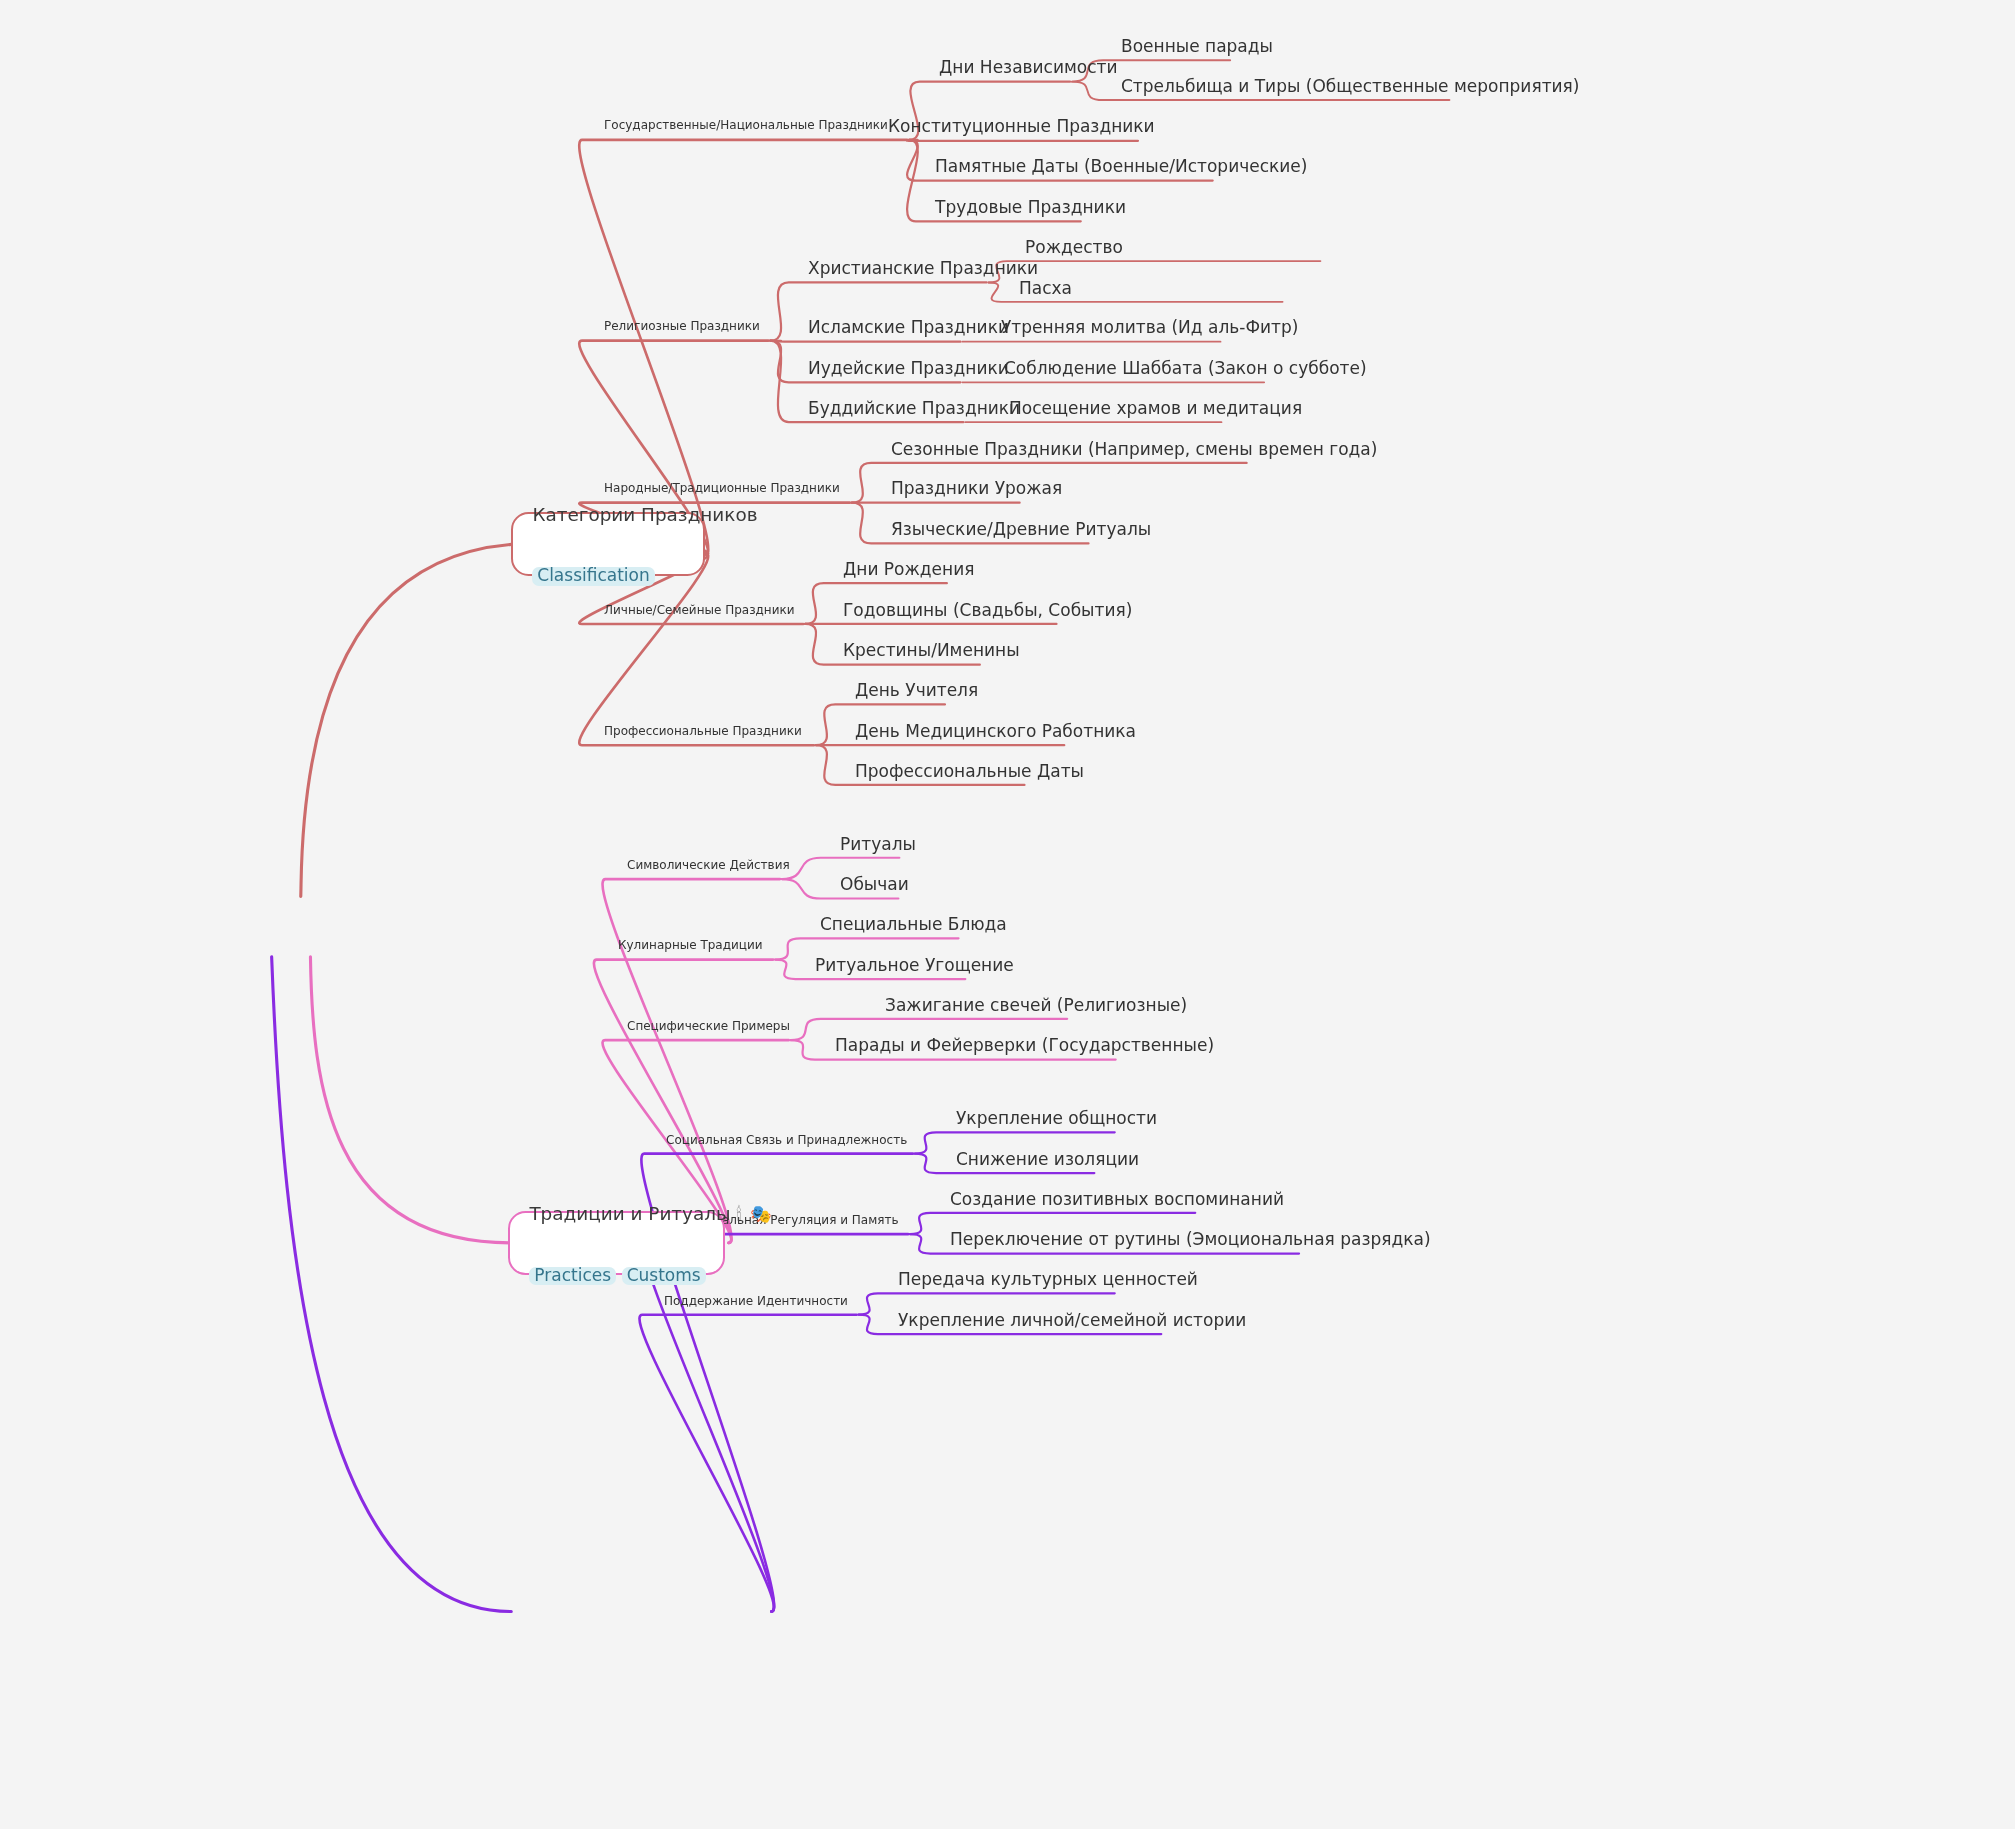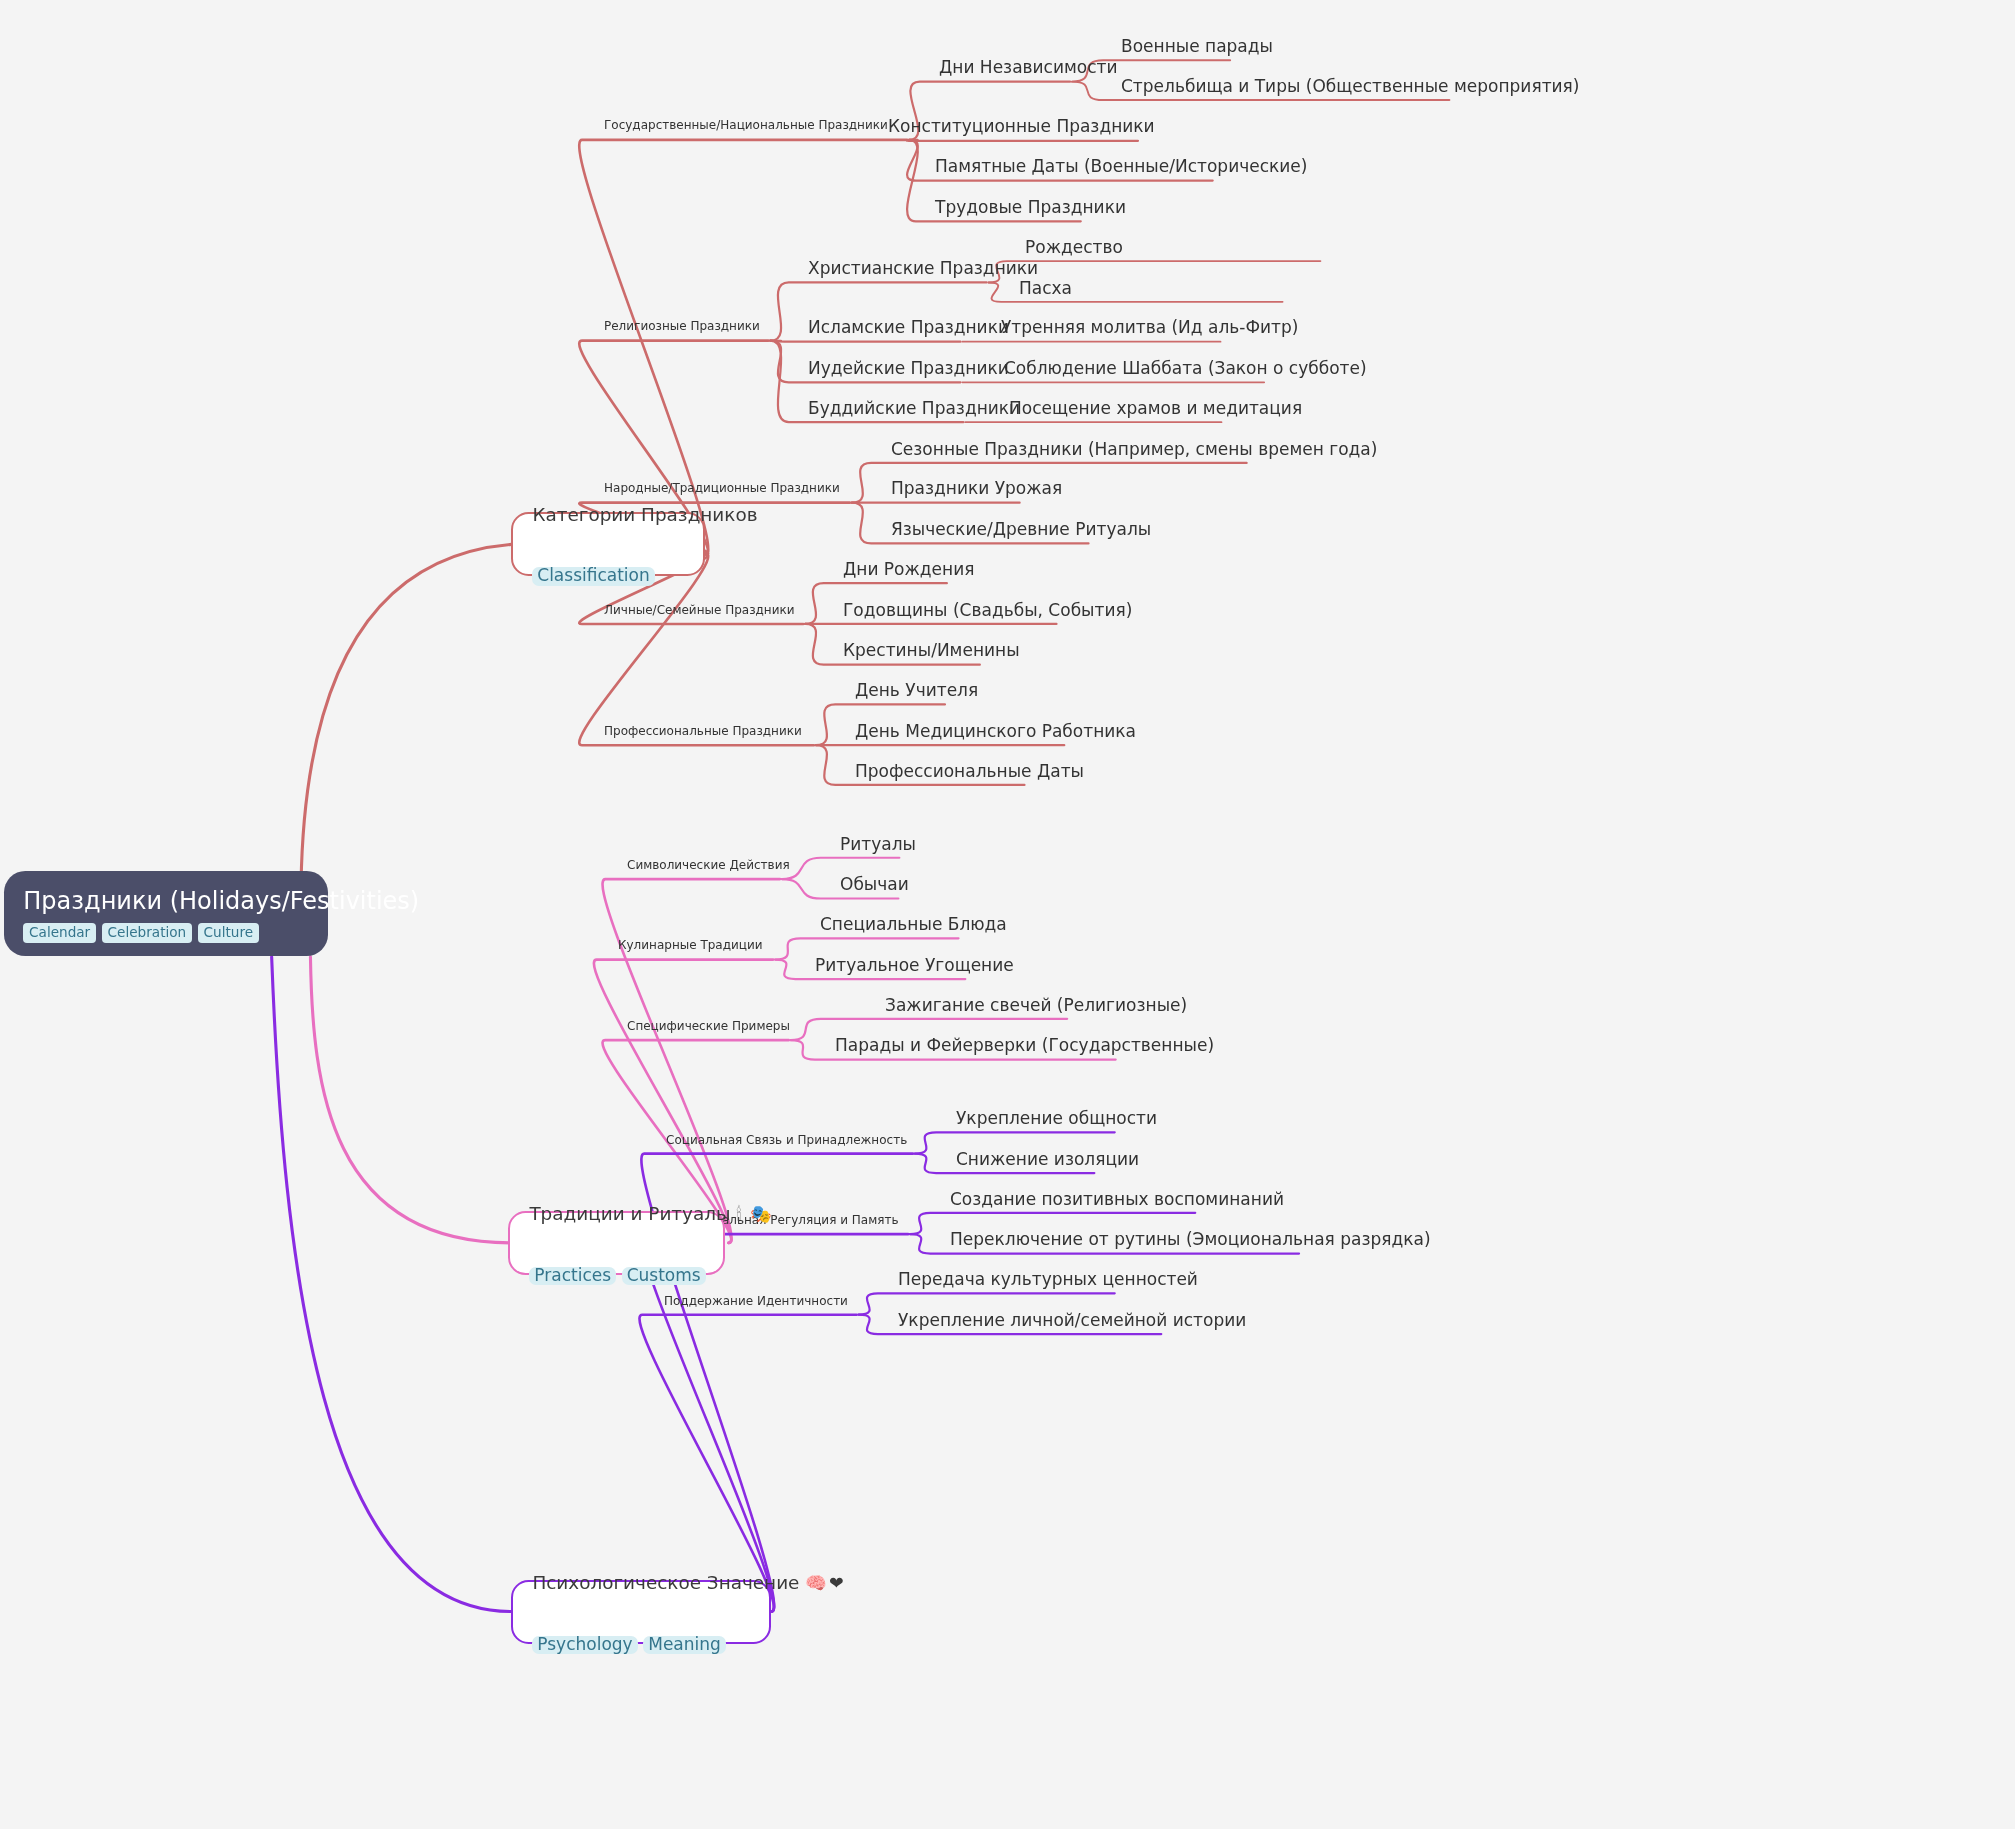--- a/index.html
+++ b/index.html
@@ -145,28 +145,20 @@
         <path d="M938,1272 C966,1272 931,1292 959,1292 L1339,1292" stroke="#8a2be2" stroke-width="2.3" fill="none"></path>
         <path d="M795,1661 C823,1661 634,1355 662,1355 L883,1355" stroke="#8a2be2" stroke-width="2.7" fill="none"></path>
         <path d="M885,1355 C913,1355 877,1333 905,1333 L1149,1333" stroke="#8a2be2" stroke-width="2.3" fill="none"></path>
         <path d="M885,1355 C913,1355 877,1375 905,1375 L1197,1375" stroke="#8a2be2" stroke-width="2.3" fill="none"></path>
         <path d="M310,924 C312,880 300,580 527,561" stroke="#cc6b6b" stroke-width="3.2" fill="none"></path>
         <path d="M320,986 C322,1120 340,1281 527,1281" stroke="#e86fc0" stroke-width="3.2" fill="none"></path>
         <path d="M280,986 C292,1300 330,1661 527,1661" stroke="#8a2be2" stroke-width="3.2" fill="none"></path>
       </g>
   </svg>
 
-  <div class="root-node">
-    <div class="root-title">Праздники (Holidays/Festivities)</div>
-    <div class="tag-row">
-      <span class="tag">Calendar</span>
-      <span class="tag">Celebration</span>
-      <span class="tag">Culture</span>
-    </div>
-  </div>
 
   <div class="branch-node" id="node-categories">
     <div class="btitle">
       <span>Категории Праздников</span>
     </div>
     <div class="tag-row">
       <span class="tag">Classification</span>
     </div>
   </div>
 
@@ -174,30 +166,20 @@
     <div class="btitle">
       <span>Традиции и Ритуалы</span>
       <span class="emoji">🕯 🎭</span>
     </div>
     <div class="tag-row">
       <span class="tag">Practices</span>
       <span class="tag">Customs</span>
     </div>
   </div>
 
-  <div class="branch-node" id="node-psych">
-    <div class="btitle">
-      <span>Психологическое Значение</span>
-      <span class="emoji">🧠❤</span>
-    </div>
-    <div class="tag-row">
-      <span class="tag">Psychology</span>
-      <span class="tag">Meaning</span>
-    </div>
-  </div>
 
   <div id="label-layer">
       <div class="lbl l2" style="left: 604px; top: 115px;">Государственные/Национальные Праздники</div>
       <div class="lbl l3" style="left: 939px; top: 57px;">Дни Независимости</div>
       <div class="lbl l4" style="left: 1121px; top: 36px;">Военные парады</div>
       <div class="lbl l4" style="left: 1121px; top: 76px;">Стрельбища и Тиры (Общественные мероприятия)</div>
       <div class="lbl l3" style="left: 888px; top: 116px;">Конституционные Праздники</div>
       <div class="lbl l3" style="left: 935px; top: 156px;">Памятные Даты (Военные/Исторические)</div>
       <div class="lbl l3" style="left: 935px; top: 197px;">Трудовые Праздники</div>
       <div class="lbl l2" style="left: 604px; top: 316px;">Религиозные Праздники</div>

